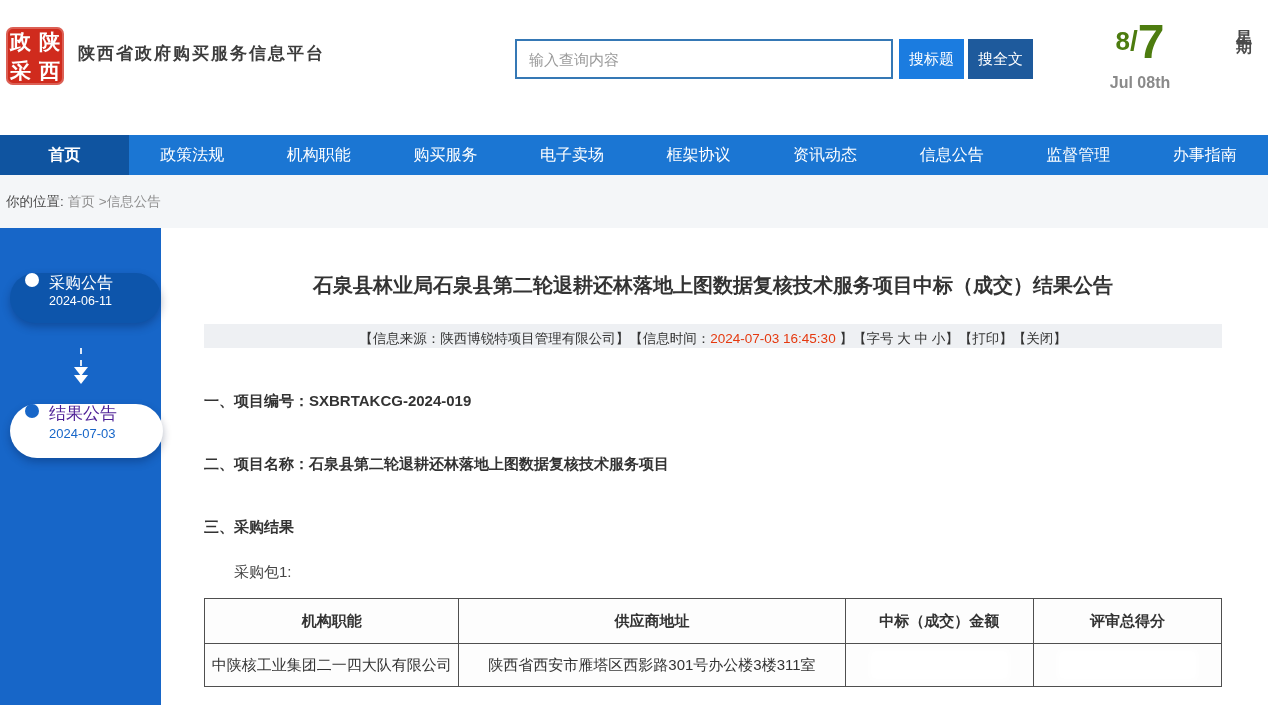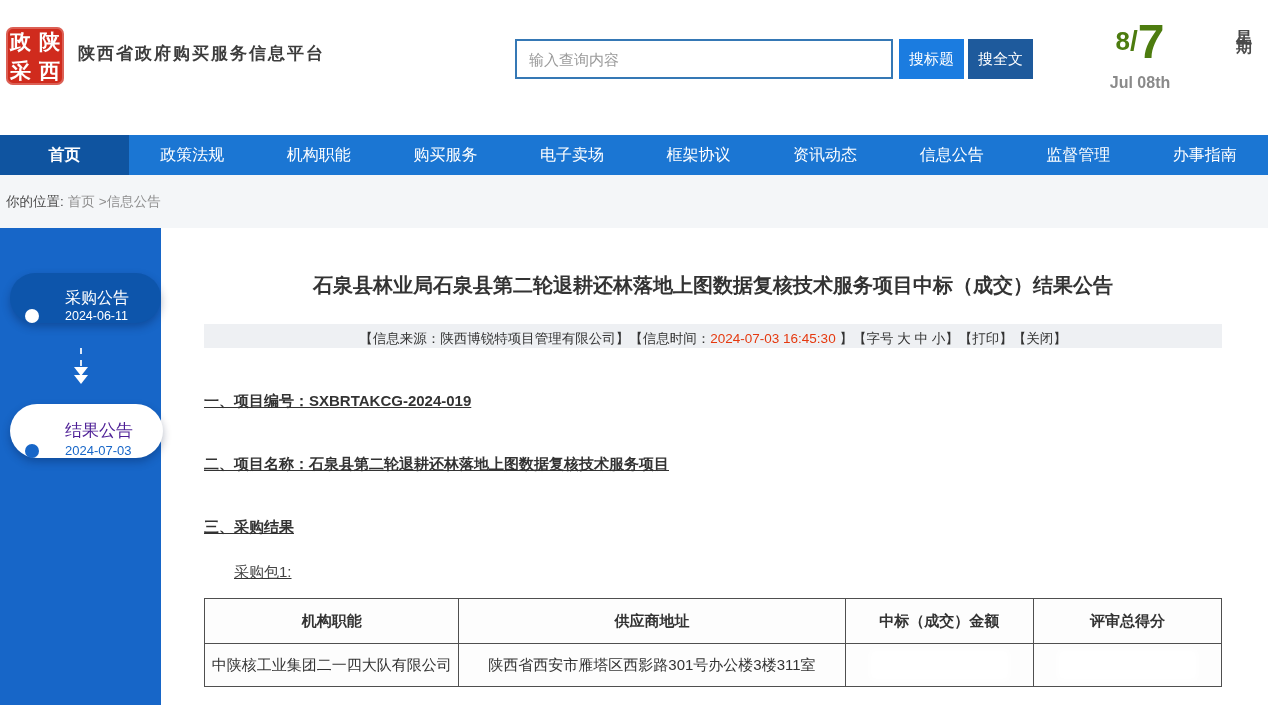--- a/index.html
+++ b/index.html
@@ -46,21 +46,21 @@
   .breadcrumb { width:1268px; height:53px; background:#f4f6f8; display:flex;
     align-items:center; padding-left:6px; font-size:13.5px; }
   .bc-label { color:#4a4a4a; }
   .bc-link, .bc-sep { color:#8f8f8f; margin-left:4px; cursor:pointer; }
   .bc-sep { cursor:default; }
 
   
   .main { display:flex; width:1268px; height:477px; }
   .sidebar { position:relative; flex:0 0 161px; background:#1766c8; height:100%; }
   .pill { position:absolute; left:10px; border-radius:27px; display:flex;
-    align-items:flex-end; cursor:pointer; box-shadow:0 4px 8px rgba(0,20,60,.3);gap:16px; }
+    align-items:flex-start; cursor:pointer; box-shadow:0 4px 8px rgba(0,20,60,.3); }
   .pill-1 { top:45px; width:151px; height:50px; background:#0d55ab; }
   .pill-2 { top:176px; width:153px; height:54px; background:#ffffff; }
   .pill .dot { width:14px; height:14px; border-radius:50%; margin:0 10px 0 15px; flex:0 0 auto; }
   .pill-1 .dot { background:#fff; }
   .pill-2 .dot { background:#1766c8; }
   .pill .pill-title { font-size:16px; line-height:1.2; }
   .pill .pill-date { font-size:12.5px; margin-top:2px; }
   .pill-1 .pill-title, .pill-1 .pill-date { color:#fff; }
   .pill-2 .pill-title { color:#4c1d95; font-size:17px; }
   .pill-2 .pill-date { color:#1766c8; font-size:13px; }
@@ -71,21 +71,21 @@
     border-right:7px solid transparent; border-top:9px solid #fff; margin-top:1px; }
   .tri + .tri { margin-top:-1px; }
 
   .content { width:1018px; margin-left:43px; }
   .article-title { margin-top:44px; text-align:center; font-size:20px; font-weight:bold;
     color:#333; }
   .info-bar { margin-top:25px; height:24px; line-height:30px; background:#eef0f3;
     text-align:center; font-size:13.5px; color:#333; white-space:nowrap; }
   .info-bar .time { color:#e5390f; }
   .info-bar .ctl { cursor:pointer; }
-  .sec { margin-top:44px; font-size:15px; font-weight:bold; color:#333;text-decoration:underline; }
+  .sec { margin-top:44px; font-size:15px; font-weight:bold; color:#333; }
   .package { margin-top:26px; padding-left:30px; font-size:15px; font-weight:normal; color:#444; }
 
   table.result { margin-top:16px; width:100%; border-collapse:collapse; }
   table.result th, table.result td { border:1px solid #4f4f4f; text-align:center;
     font-size:15px; color:#333; background:#fdfdfd; }
   table.result th { height:45px; font-weight:bold; }
   table.result td { height:43px; }
   .redact { display:block; width:72%; height:26px; margin:0 auto; background:#fff;
     box-shadow:0 0 6px 3px rgba(255,255,255,.9); border-radius:2px; }
 </style>

